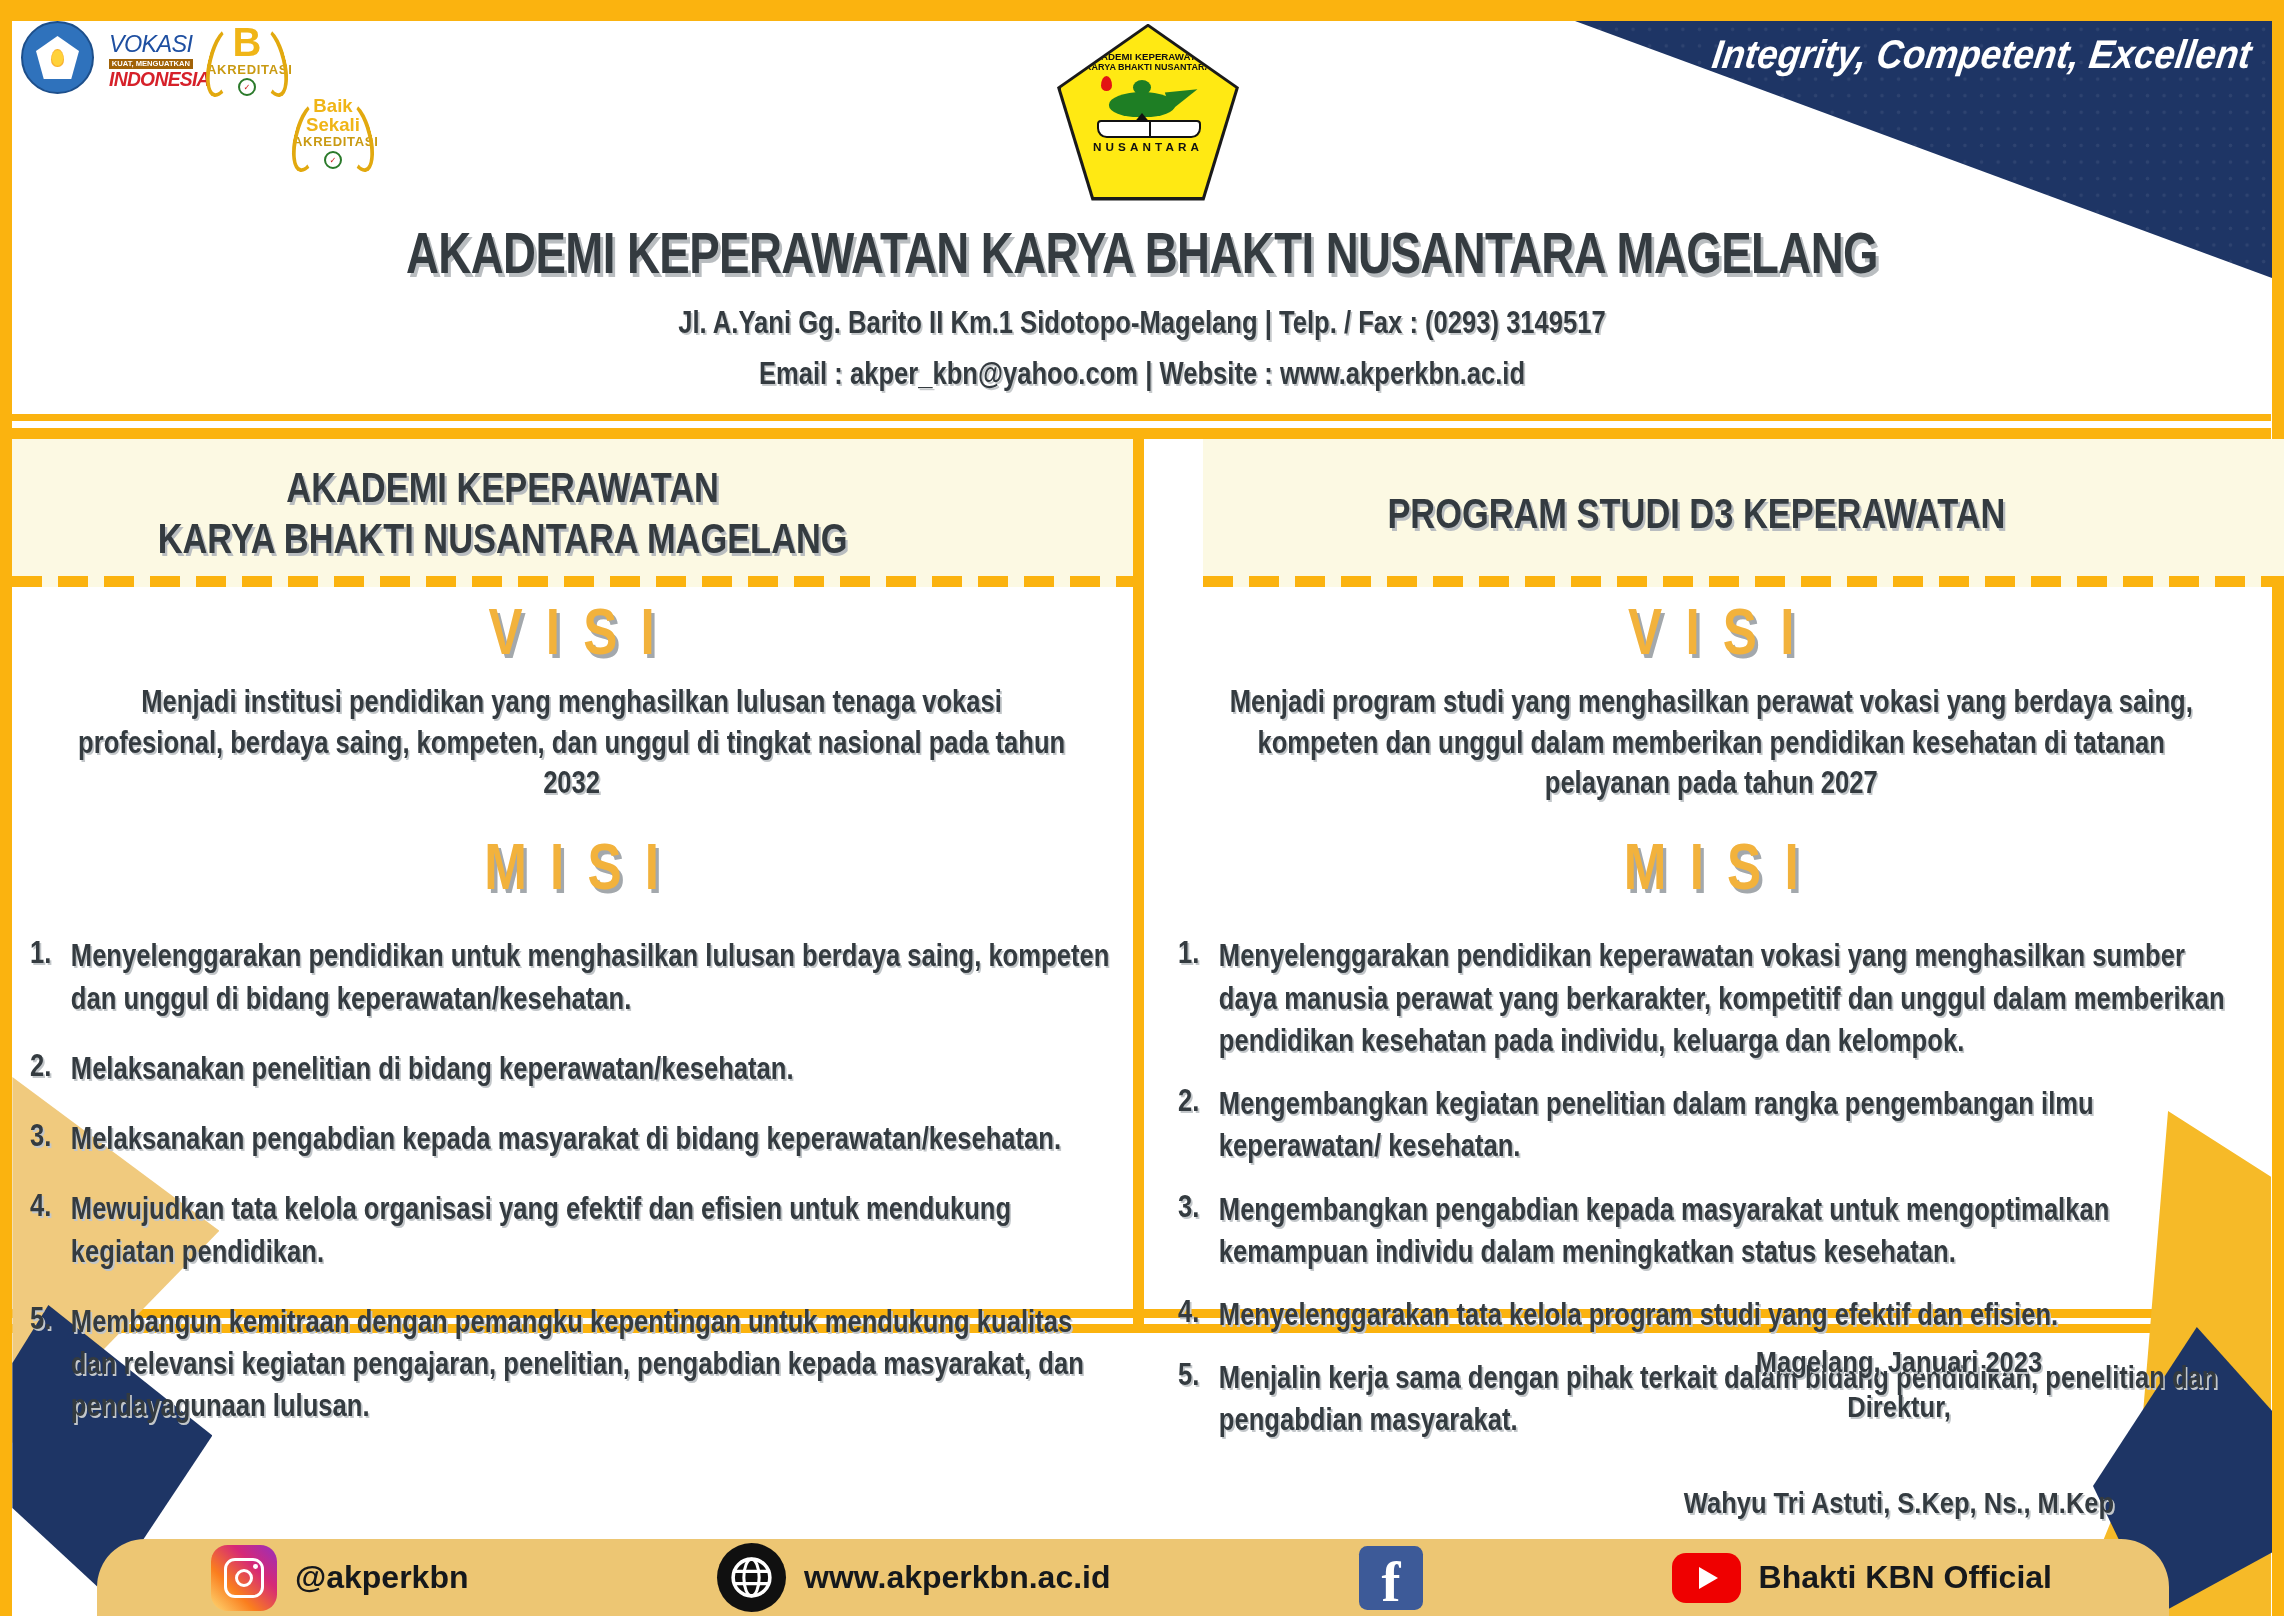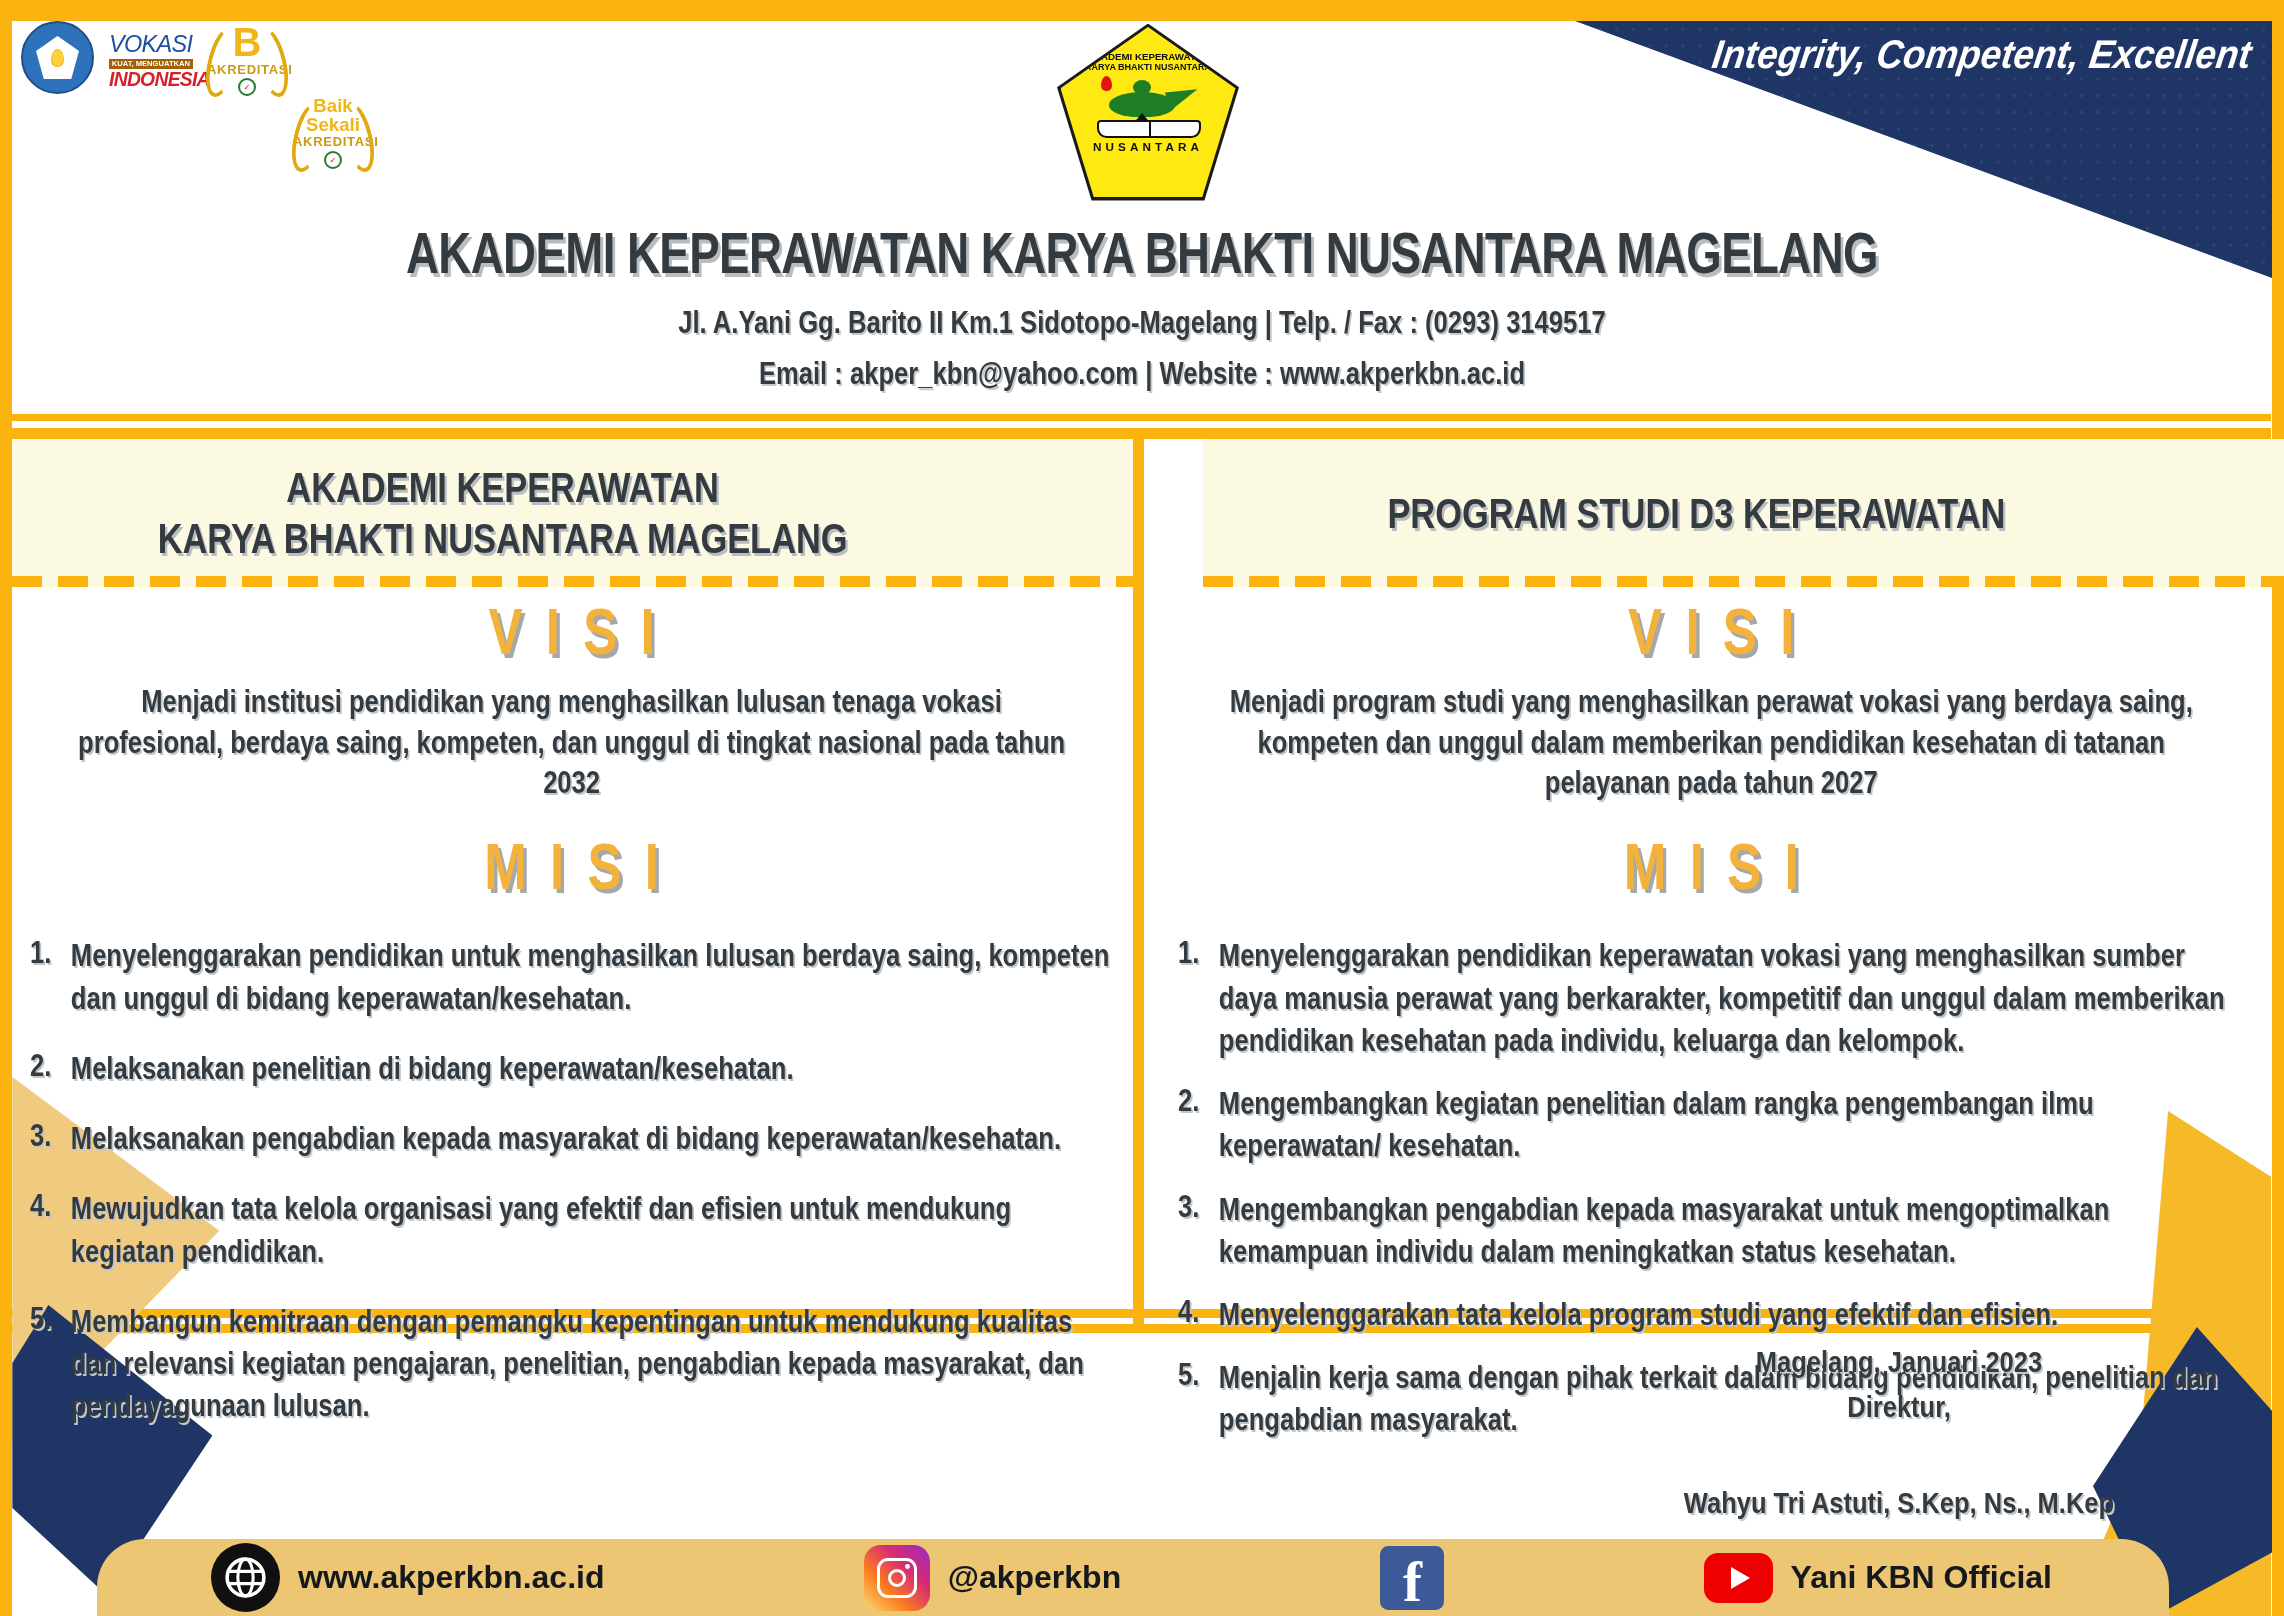--- a/index.html
+++ b/index.html
@@ -279,44 +279,44 @@
   </div>
 
   <div class="signature">
     <div class="s1">Magelang, Januari 2023</div>
     <div class="s2">Direktur,</div>
     <div class="s3">Wahyu Tri Astuti, S.Kep, Ns., M.Kep</div>
   </div>
 
   <div class="footer">
     <div class="fitem">
+      <div class="icon-ig">
+        <div class="sq">
+          <div class="circ"></div>
+          <div class="dot"></div>
+        </div>
+      </div>
+      <div class="flabel">@akperkbn</div>
+    </div>
+    <div class="fitem">
       <div class="icon-globe">
         <svg width="51" height="51" viewBox="0 0 100 100">
           <circle cx="50" cy="50" r="36" fill="none" stroke="#fff" stroke-width="7"></circle>
           <ellipse cx="50" cy="50" rx="15" ry="36" fill="none" stroke="#fff" stroke-width="6"></ellipse>
           <line x1="14" y1="38" x2="86" y2="38" stroke="#fff" stroke-width="6"></line>
           <line x1="14" y1="62" x2="86" y2="62" stroke="#fff" stroke-width="6"></line>
         </svg>
       </div>
       <div class="flabel">www.akperkbn.ac.id</div>
     </div>
     <div class="fitem">
-      <div class="icon-ig">
-        <div class="sq">
-          <div class="circ"></div>
-          <div class="dot"></div>
-        </div>
-      </div>
-      <div class="flabel">@akperkbn</div>
-    </div>
-    <div class="fitem">
       <div class="icon-fb">f</div>
     </div>
     <div class="fitem">
       <div class="icon-yt">
         <div class="play"></div>
       </div>
-      <div class="flabel">Yani KBN Official</div>
+      <div class="flabel">Bhakti KBN Official</div>
     </div>
   </div>
 
 </div>
 
 
 </body></html>

